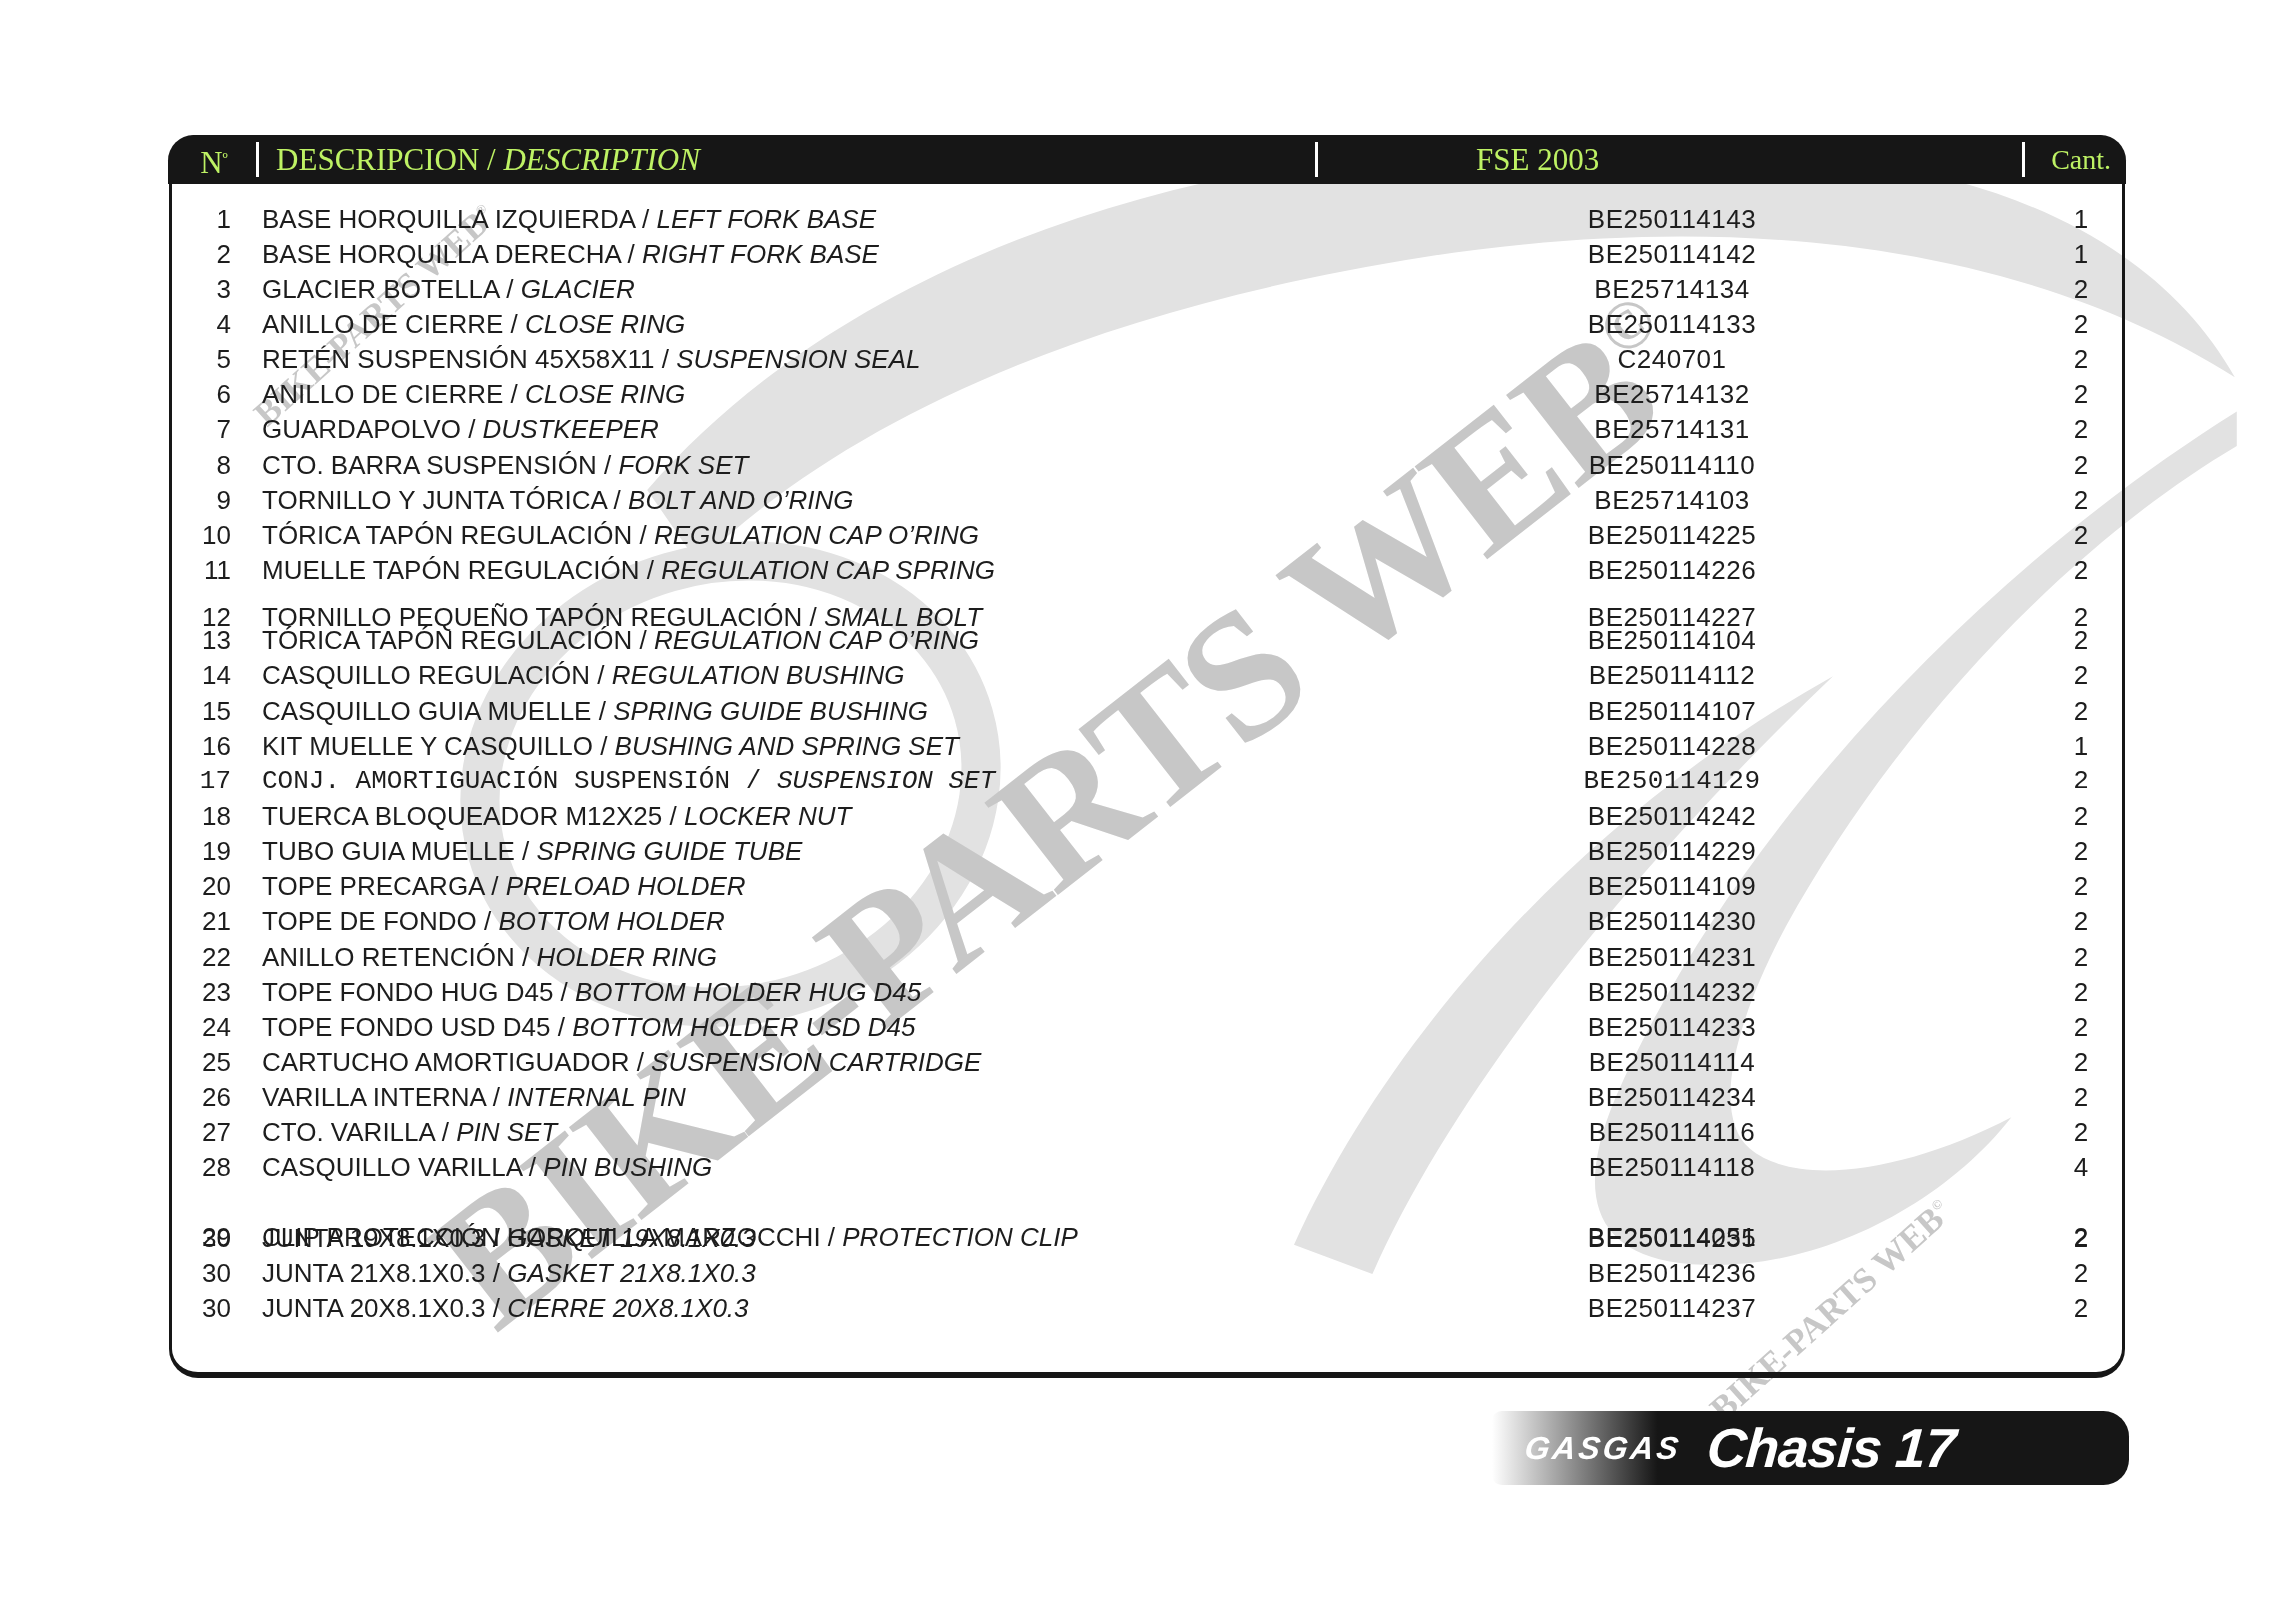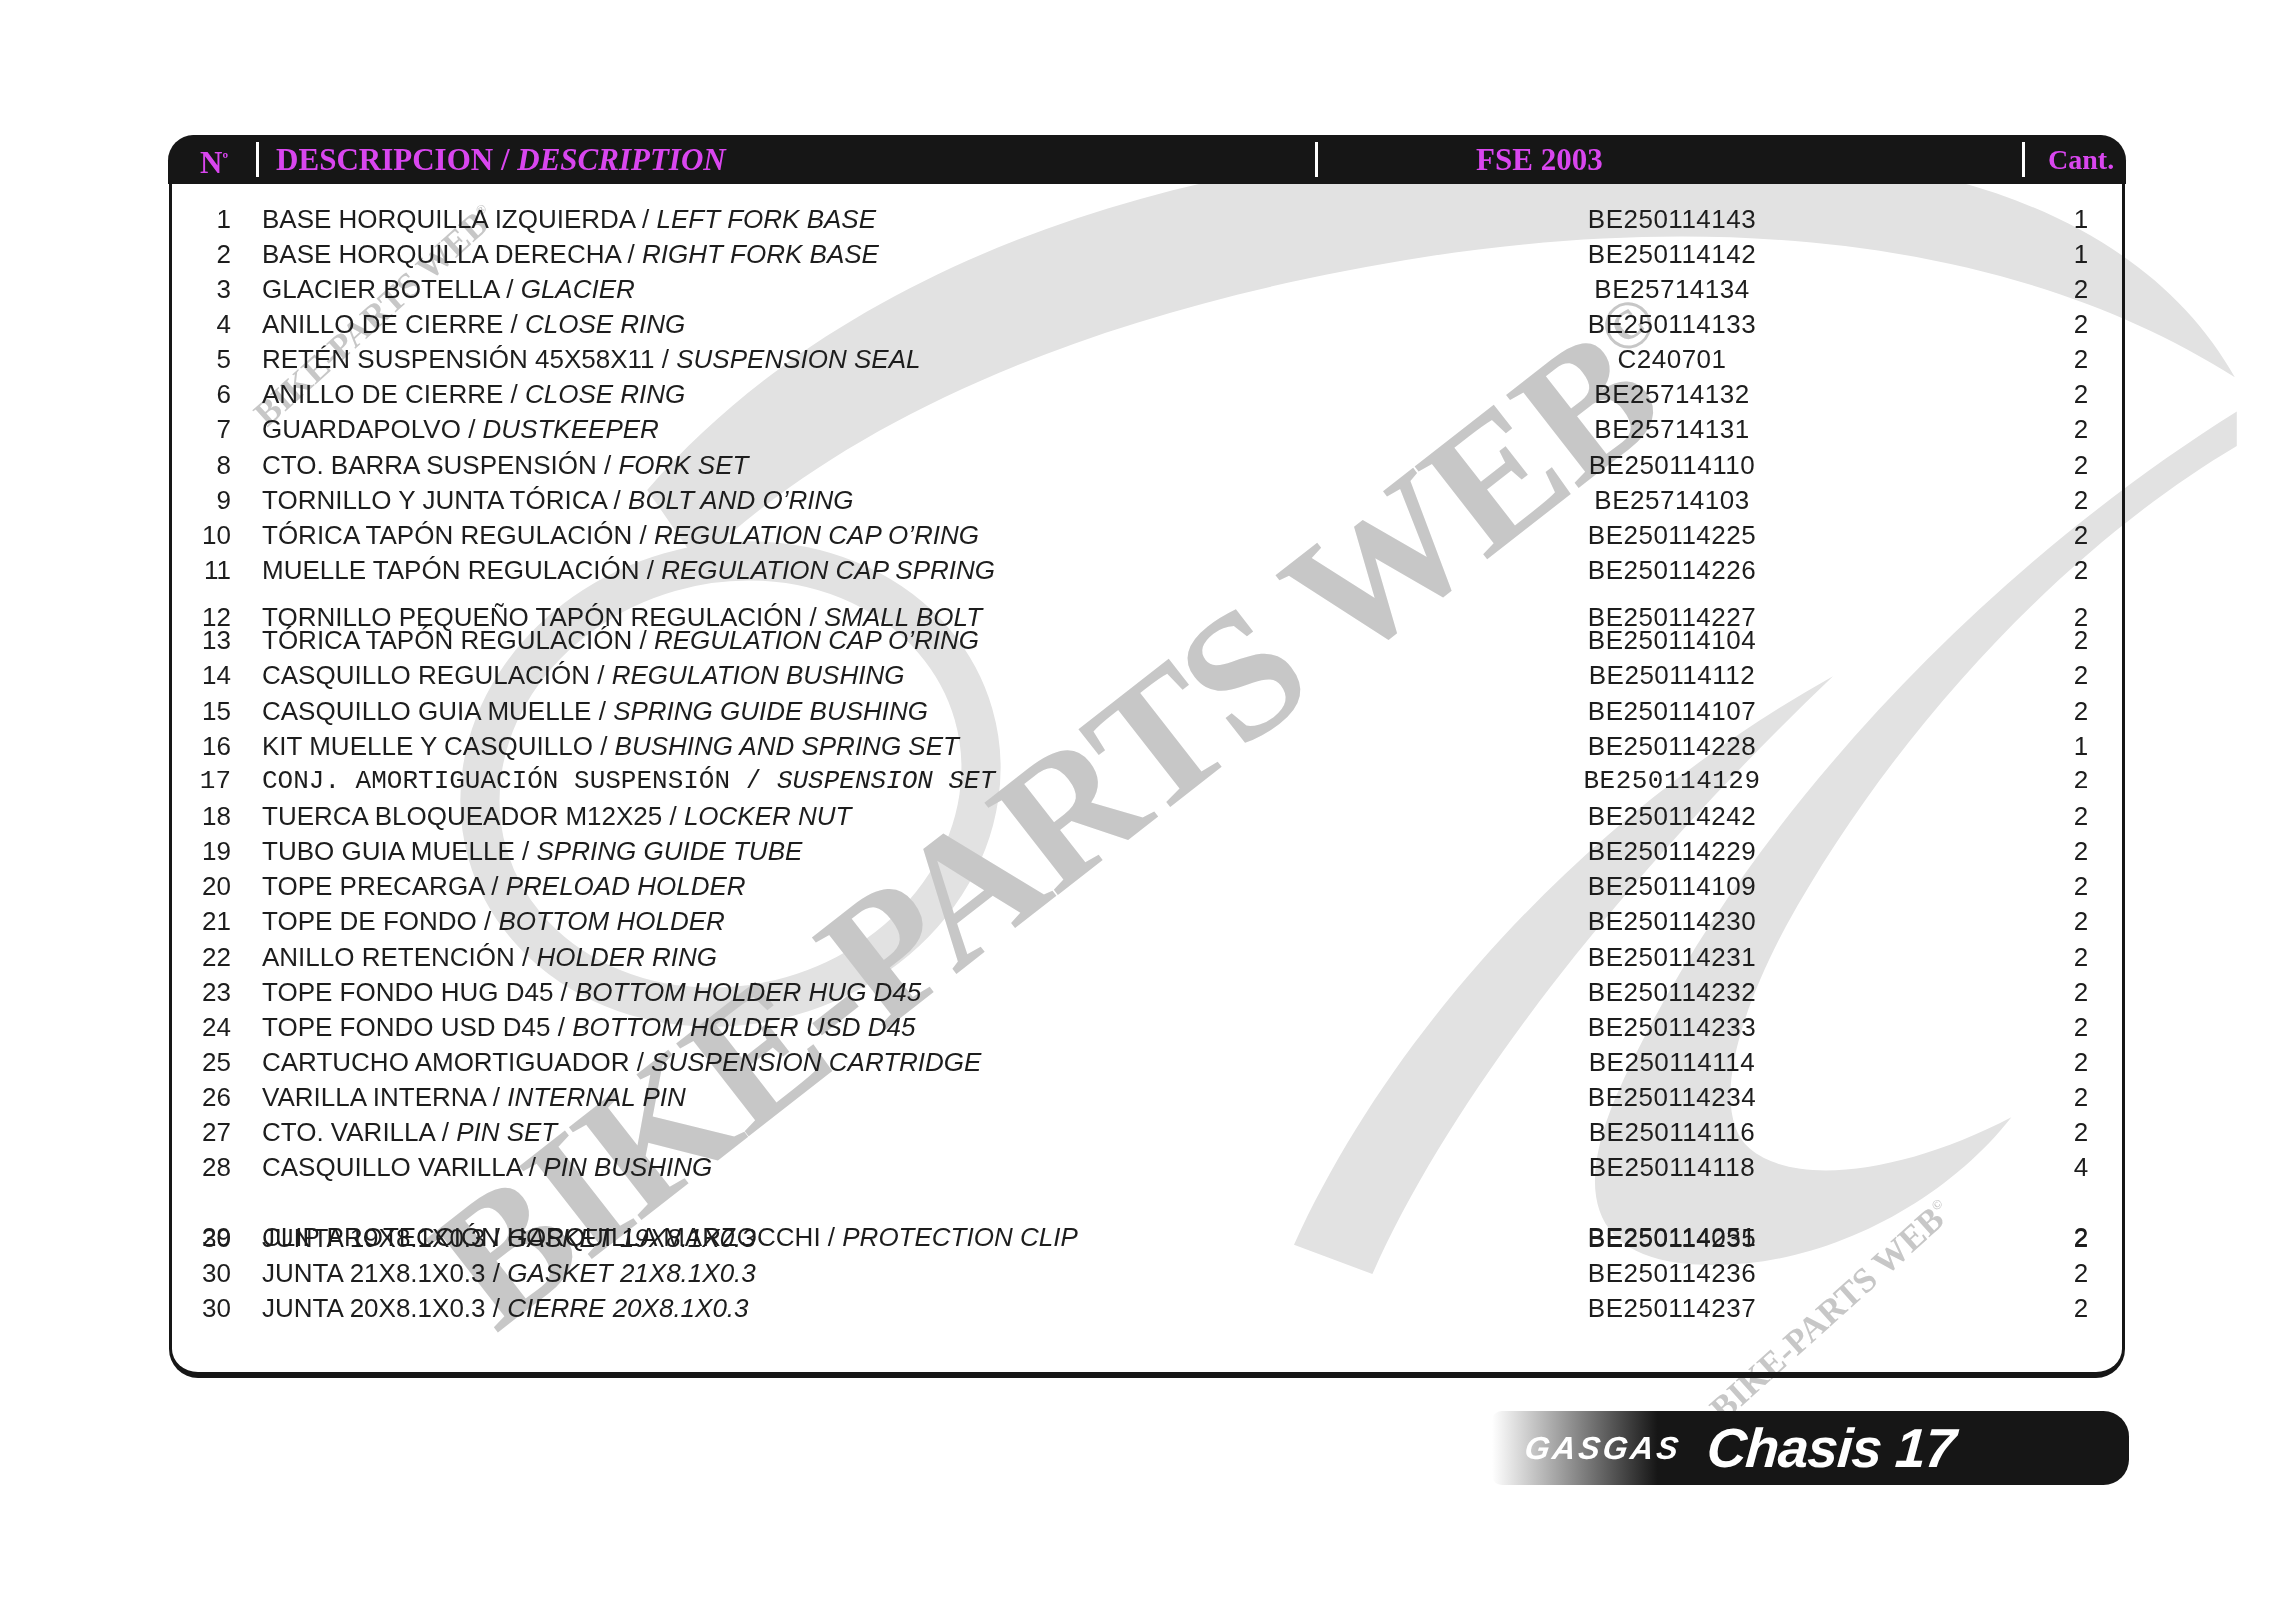--- a/index.html
+++ b/index.html
@@ -34,22 +34,22 @@
     border-left:3.9px solid var(--ink,#161616);
     border-right:3.9px solid var(--ink,#161616);
     border-bottom:6.9px solid var(--ink,#161616);
     border-radius:29px;
     z-index:2;
   }
   #thead{
     position:absolute;left:-3.9px;top:0;width:1958px;height:49px;
     background:var(--ink,#161616);
     border-radius:25.5px 25.5px 0 0;
-    color:#d946ef;
-    font-family:"Liberation Serif", serif;font-weight:bold;
+    color:#bef264;
+    font-family:"Liberation Serif", serif;font-weight:normal;
   }
   .hcell{position:absolute;top:0;height:49px;line-height:49px;font-size:31px;}
   #h-no{left:3.9px;width:84px;text-align:center;}
   #h-no sup{font-size:.55em;vertical-align:.45em;}
   #h-desc{left:108px;}
   #h-desc .it{font-style:italic;}
   #h-ref{left:1308px;width:392px;text-align:left;}
   #h-qty{left:1866px;width:94px;text-align:center;font-size:28px;}
   .hsep{position:absolute;top:6.9px;width:2.9px;height:35px;background:#ffffff;}
   #sep1{left:88px;}

